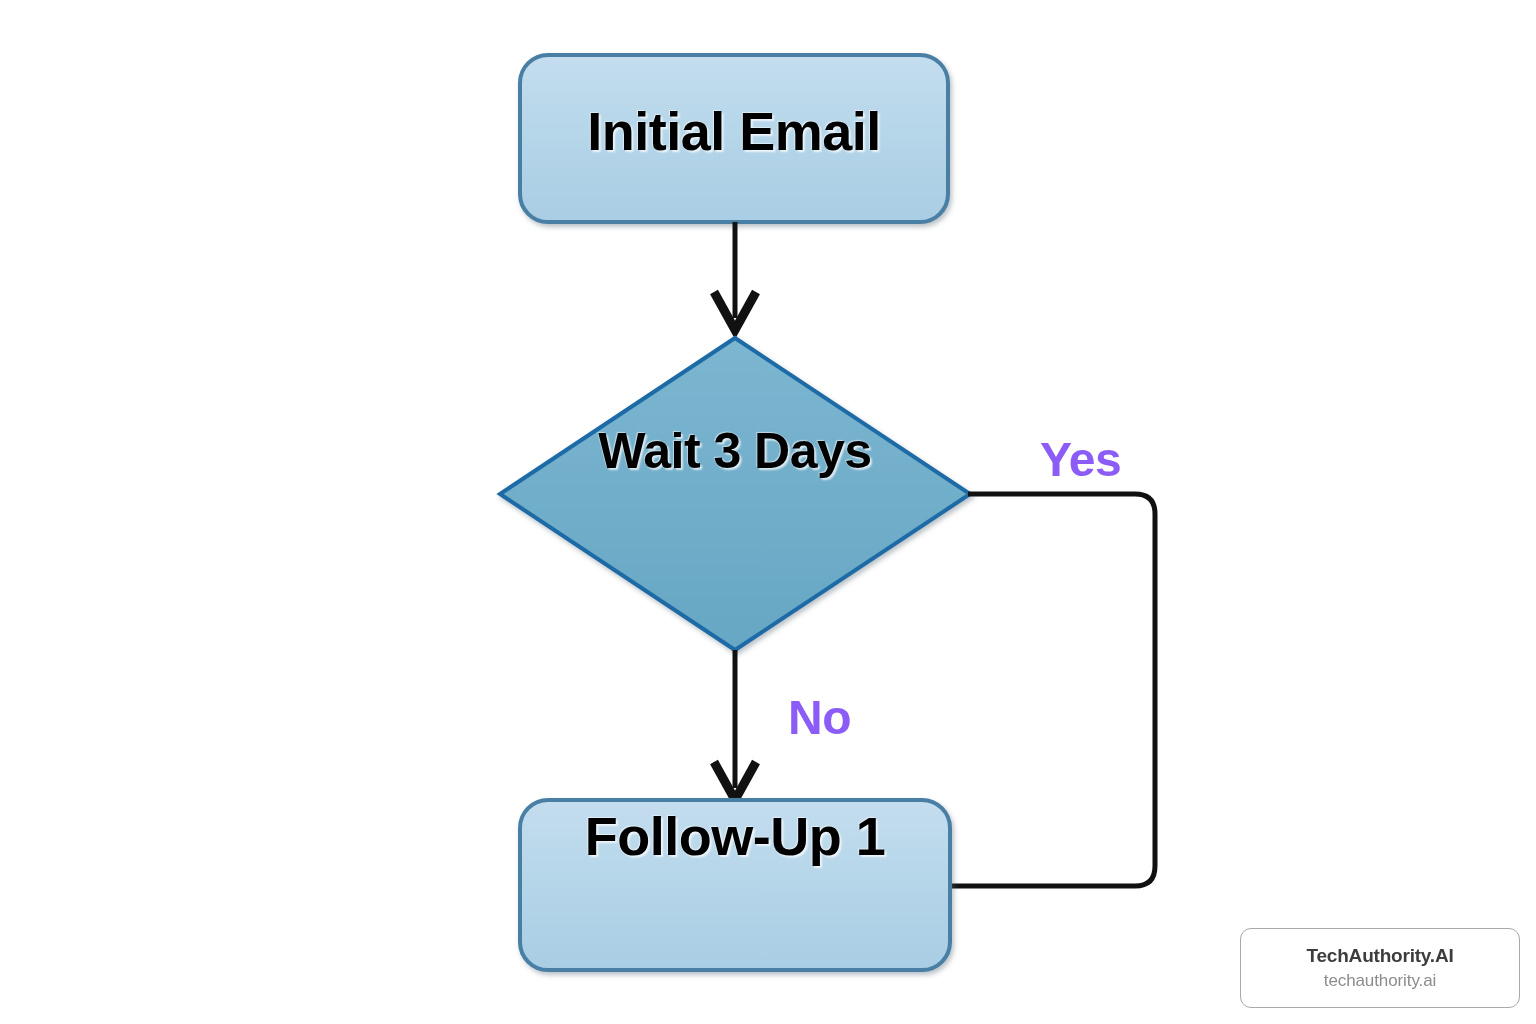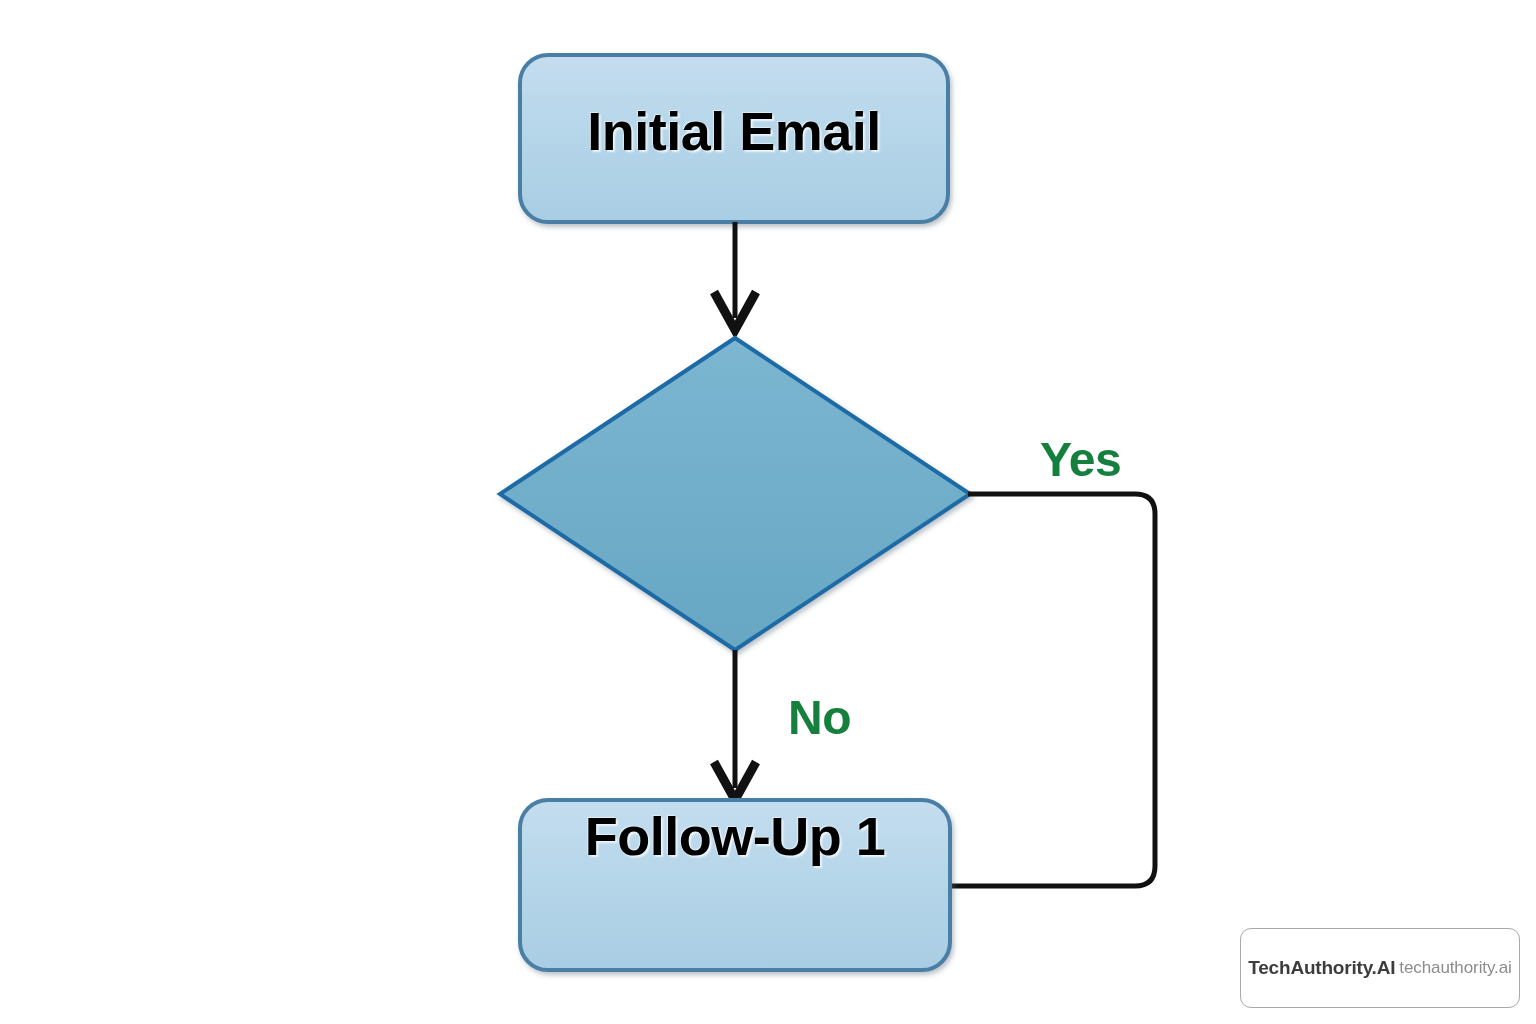--- a/index.html
+++ b/index.html
@@ -46,21 +46,21 @@
     font-size: 50px;
   }
   #label-followup {
     left: 520px;
     top: 808px;
     width: 430px;
     font-size: 54px;
   }
   .edge-label {
     position: absolute;
-    color: #15803d;
+    color: #8b5cf6;
     font-weight: bold;
     font-size: 48px;
     letter-spacing: -0.5px;
     text-shadow: 2px 2px 2px rgba(255,255,255,0.8);
     pointer-events: none;
     white-space: pre;
   }
   #label-yes {
     left: 1040px;
     top: 432px;
@@ -73,21 +73,21 @@
     position: absolute;
     left: 1240px;
     top: 928px;
     width: 280px;
     height: 80px;
     box-sizing: border-box;
     border: 1.5px solid #a9a9a9;
     border-radius: 11px;
     background: #ffffff;
     display: flex;
-    flex-direction: row;
+    flex-direction: column;
     align-items: center;
     justify-content: center;
     gap: 4px;
   }
   #watermark-name {
     font-size: 19px;
     font-weight: bold;
     color: #3d3d3d;
     letter-spacing: -0.2px;
   }
@@ -133,21 +133,21 @@
   <g>
     <line x1="735" y1="650" x2="735" y2="788" stroke="#111111" stroke-width="5"></line>
     <polyline points="714,762 735,800 756,762" fill="none" stroke="#111111" stroke-width="9" stroke-linecap="butt" stroke-linejoin="miter"></polyline>
   </g>
 
   <rect x="520" y="800" width="430" height="170" rx="28" ry="28" fill="url(#boxGrad)" stroke="#4a7fa5" stroke-width="4" filter="url(#nodeShadow)"></rect>
 </svg>
 
 <div class="node-label" id="label-initial-email">Initial Email</div>
 
-<div class="node-label" id="label-decision"><br></div>
+<div class="node-label" id="label-decision"><span>Wait 3 Days</span><br></div>
 
 <div class="node-label" id="label-followup">Follow-Up 1</div>
 
 <div class="edge-label" id="label-yes">Yes</div>
 
 <div class="edge-label" id="label-no">No</div>
 
 <div id="watermark-badge">
   <div id="watermark-name">TechAuthority.AI</div>
   <div id="watermark-url">techauthority.ai</div>

